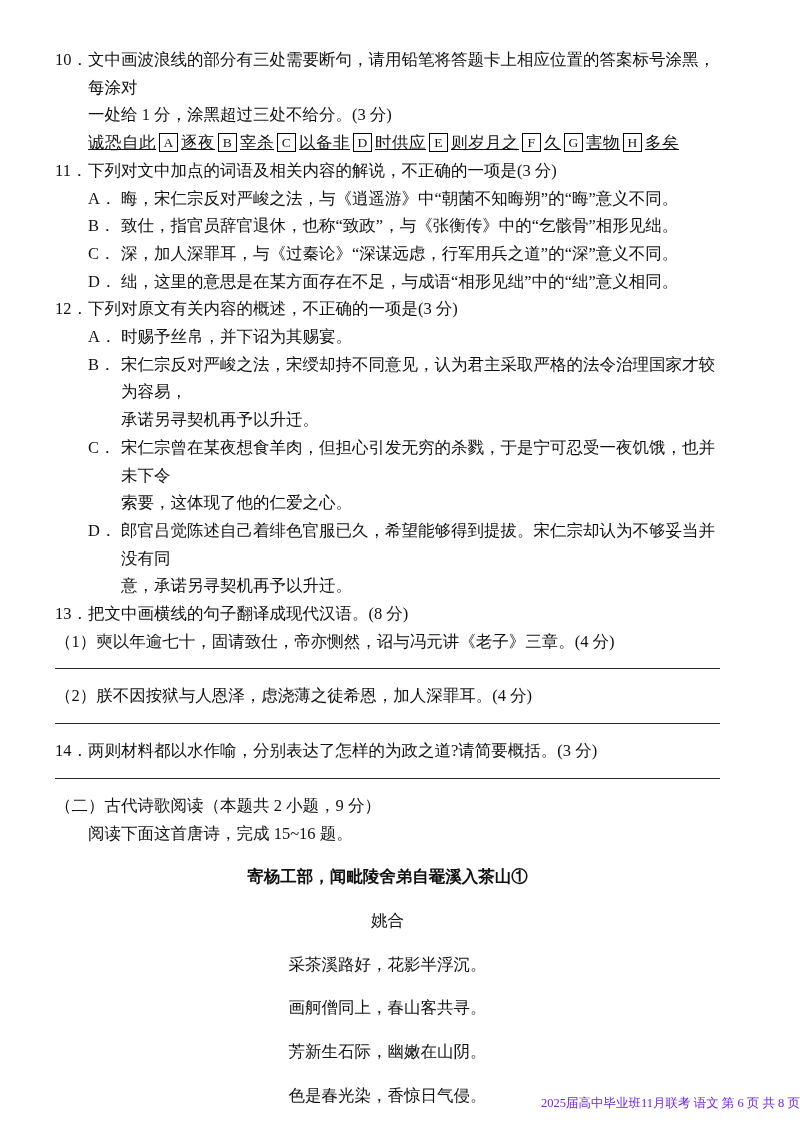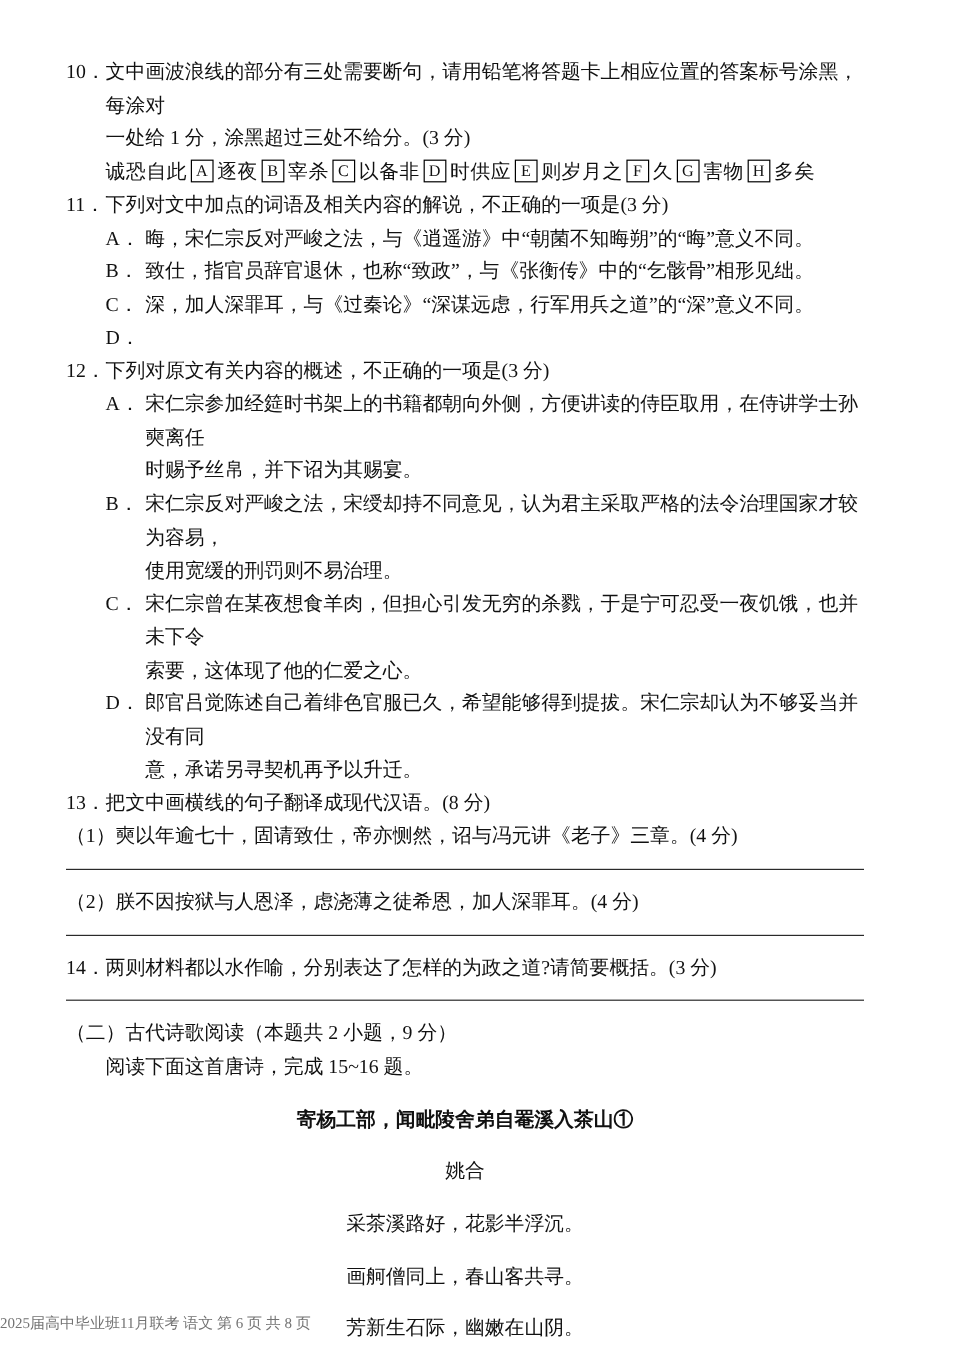--- a/index.html
+++ b/index.html
@@ -9,34 +9,34 @@
     padding:46px 80px 0 55px;
     font-family:"Liberation Serif","DejaVu Serif",serif;
     font-size:16.5px;line-height:27.7px;
   }
   .line{min-height:27.7px;}
   .hang{position:relative;padding-left:33px;}
   .qnum{position:absolute;left:0;top:0;}
   .indent1{padding-left:33px;}
   .opt{position:relative;padding-left:66px;}
   .optlabel{position:absolute;left:33px;top:0;}
-  .sentence{letter-spacing:0.5px;}
+  .sentence{letter-spacing:0.5px;text-decoration:underline;}
   .box{
     display:inline-block;width:17px;height:17px;line-height:17px;
     border:1.5px solid #000;text-align:center;font-size:13.5px;
     vertical-align:1px;margin:0 3px;
     font-family:"Liberation Serif","DejaVu Serif",serif;
   }
   .rule{border:none;border-top:1px solid #2a2a2a;margin:13px 0;height:0;}
   .center{text-align:center;margin-top:16px;}
   .poem-title{font-weight:bold;}
   .note-l1{padding-left:33px;}
   .footer{
-    position:absolute;left:0;right:0;bottom:20px;text-align:left;
-    font-size:12.5px;color:#737373;line-height:16px;
+    position:absolute;left:0;right:0;bottom:20px;text-align:right;
+    font-size:12.5px;color:#6d28d9;line-height:16px;
   }
 </style>
 </head>
 <body>
 
 <div class="page">
 
   <section>
     <div class="line hang">
       <span class="qnum">10．</span>
@@ -60,37 +60,37 @@
     <div class="line opt">
       <span class="optlabel">B．</span>
       <span>致仕，指官员辞官退休，也称“致政”，与《张衡传》中的“乞骸骨”相形见绌。</span>
     </div>
     <div class="line opt">
       <span class="optlabel">C．</span>
       <span>深，加人深罪耳，与《过秦论》“深谋远虑，行军用兵之道”的“深”意义不同。</span>
     </div>
     <div class="line opt">
       <span class="optlabel">D．</span>
+      <span>绌，这里的意思是在某方面存在不足，与成语“相形见绌”中的“绌”意义相同。</span>
     </div>
   </section>
 
   <section>
     <div class="line hang">
       <span class="qnum">12．</span>
       <span>下列对原文有关内容的概述，不正确的一项是(3 分)</span>
     </div>
     <div class="opt">
       <span class="optlabel">A．</span>
-      <div class="line">宋仁宗参加经筵时书架上的书籍都朝向外侧，方便讲读的侍臣取用，在侍讲学士孙奭离任</div>
       <div class="line">时赐予丝帛，并下诏为其赐宴。</div>
     </div>
     <div class="opt">
       <span class="optlabel">B．</span>
       <div class="line">宋仁宗反对严峻之法，宋绶却持不同意见，认为君主采取严格的法令治理国家才较为容易，</div>
-      <div class="line">使用宽缓的刑罚则不易治理。</div>
+      <div class="line">承诺另寻契机再予以升迁。</div>
     </div>
     <div class="opt">
       <span class="optlabel">C．</span>
       <div class="line">宋仁宗曾在某夜想食羊肉，但担心引发无穷的杀戮，于是宁可忍受一夜饥饿，也并未下令</div>
       <div class="line">索要，这体现了他的仁爱之心。</div>
     </div>
     <div class="opt">
       <span class="optlabel">D．</span>
       <div class="line">郎官吕觉陈述自己着绯色官服已久，希望能够得到提拔。宋仁宗却认为不够妥当并没有同</div>
       <div class="line">意，承诺另寻契机再予以升迁。</div>

